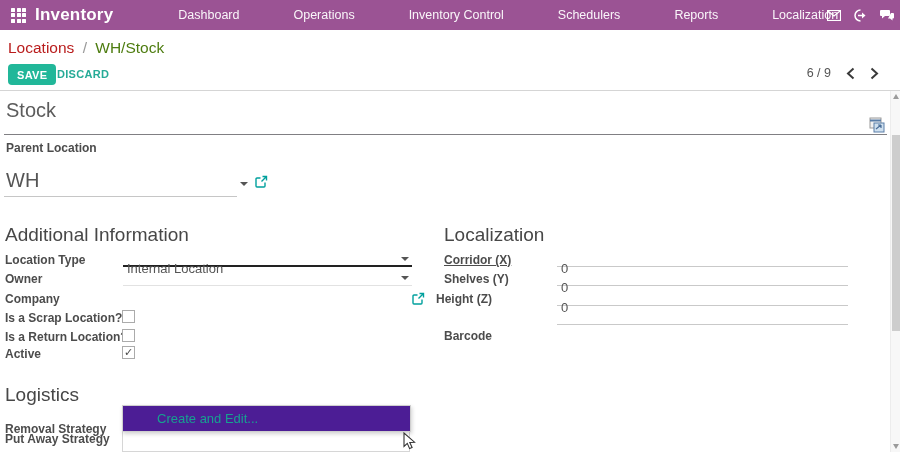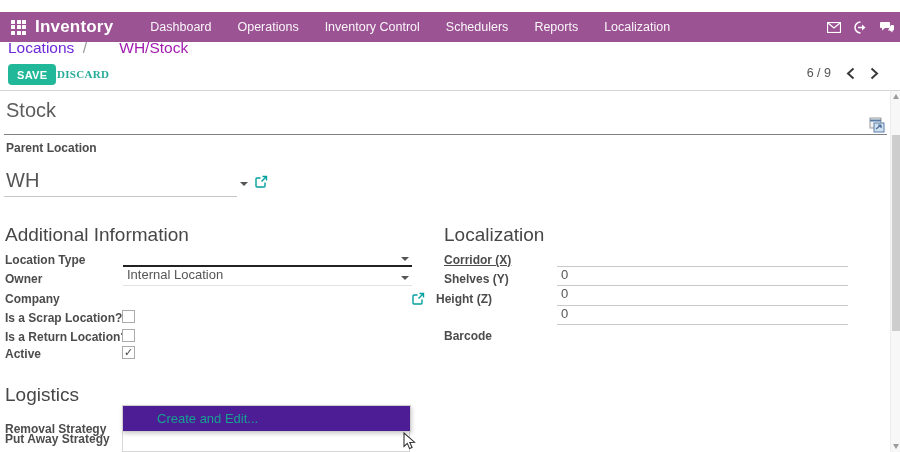--- a/index.html
+++ b/index.html
@@ -1,42 +1,42 @@
 <!DOCTYPE html>
 <html><head>
 <meta charset="utf-8">
 <style>
   * { margin:0; padding:0; box-sizing:border-box; }
   html,body { width:900px; height:452px; overflow:hidden; background:#fff;
     font-family:"Liberation Sans", sans-serif; }
   .stage { position:relative; width:900px; height:452px; background:#fff; overflow:hidden; }
 
   
-  .navbar { position:absolute; left:0; top:12px; width:900px; height:30px;
+  .navbar { position:absolute; left:0; top:0; width:900px; height:30px;
     background:#9b5394; display:flex; align-items:center; }
   .apps-icon { width:15px; height:15px; margin-left:11px; display:grid;
     grid-template-columns:repeat(3,4px); grid-template-rows:repeat(3,4px); gap:1.5px; cursor:pointer; }
   .apps-icon span { background:#fff; width:4px; height:4px; border-radius:0.5px; }
   .brand { color:#fff; font-size:17px; font-weight:bold; margin-left:9px; letter-spacing:.2px; cursor:pointer; }
   .nav-menus { display:flex; align-items:center; margin-left:37px; gap:26px; }
-  .nav-menus .menu-item { color:rgba(255,255,255,.95); font-size:12.5px; cursor:pointer; white-space:nowrap; }
+  .nav-menus .menu-item { color:rgba(255,255,255,.95); font-size:12.5px; cursor:pointer; white-space:nowrap;margin-left:28px; }
   .nav-right { position:absolute; right:6px; top:0; height:30px; display:flex; align-items:center; gap:13px; }
   .nav-right svg { display:block; cursor:pointer; }
 
   
   .breadcrumb-row { position:absolute; left:8px; top:39px; font-size:15.5px; }
-  .breadcrumb-link { color:#6d28d9; cursor:pointer; }
+  .breadcrumb-link { color:#b91c1c; cursor:pointer; }
   .breadcrumb-sep { color:#999; margin:0 4px; }
-  .breadcrumb-current { color:#a21caf;margin-left:24px; }
+  .breadcrumb-current { color:#4d7c0f; }
 
   .save-button { position:absolute; left:8px; top:64px; height:21px; padding:0 9px;
     background:#21b799; color:#fff; font-size:11px; font-weight:bold; border:none;
     border-radius:4px; letter-spacing:.3px; cursor:pointer; font-family:inherit; }
   .discard-button { position:absolute; left:57px; top:68px; background:none; border:none;
-    color:#26ab97; font-size:11px; font-weight:bold; letter-spacing:.3px; cursor:pointer; font-family:Liberation Serif, serif; }
+    color:#26ab97; font-size:11px; font-weight:bold; letter-spacing:.3px; cursor:pointer; font-family:Liberation Sans, sans-serif; }
 
   .pager { position:absolute; right:21px; top:66px; display:flex; align-items:center; gap:15px; }
   .pager-count { font-size:12.5px; color:#555; }
   .pager-arrow { cursor:pointer; display:block; }
 
   .cp-divider { position:absolute; left:0; top:90px; width:900px; height:1px; background:#d5d5d5; }
 
   
   .page-title { position:absolute; left:6px; top:99px; font-size:20px; color:#5c5c5c; font-weight:400; }
   .title-underline { position:absolute; left:4px; top:134px; width:883px; height:1px; background:#807f83; }
@@ -53,21 +53,21 @@
   .parent-caret { position:absolute; left:240px; top:182px; cursor:pointer; }
   .parent-ext { position:absolute; left:255px; top:175px; cursor:pointer; }
 
   .section-heading { position:absolute; font-size:19px; color:#474747; font-weight:400; }
   .h-addinfo { left:5px; top:224px; }
   .h-localization { left:444px; top:224px; }
   .h-logistics { left:5px; top:384px; }
 
   
   .ufield { position:absolute; height:16px; border-bottom:1px solid #c9c9c9; }
-  .ufield .field-value { position:absolute; left:4px; top:16px;text-align:center; }
+  .ufield .field-value { position:absolute; left:4px; top:10px;text-align:center; }
   .ufield .caret { position:absolute; right:3px; top:6px; }
   .ufield.lite { border-bottom-color:#e2e2e2; }
   .ufield.darksel { border-bottom:2px solid #222; }
 
   .lcol { left:123px; width:289px; }
   .rcol { left:557px; width:291px; }
 
   .checkbox { position:absolute; left:122px; width:13px; height:13px; border:1px solid #ababab;
     background:#fff; cursor:pointer; font-size:11px; line-height:11px; text-align:center; color:#4a4a4a; }
 

